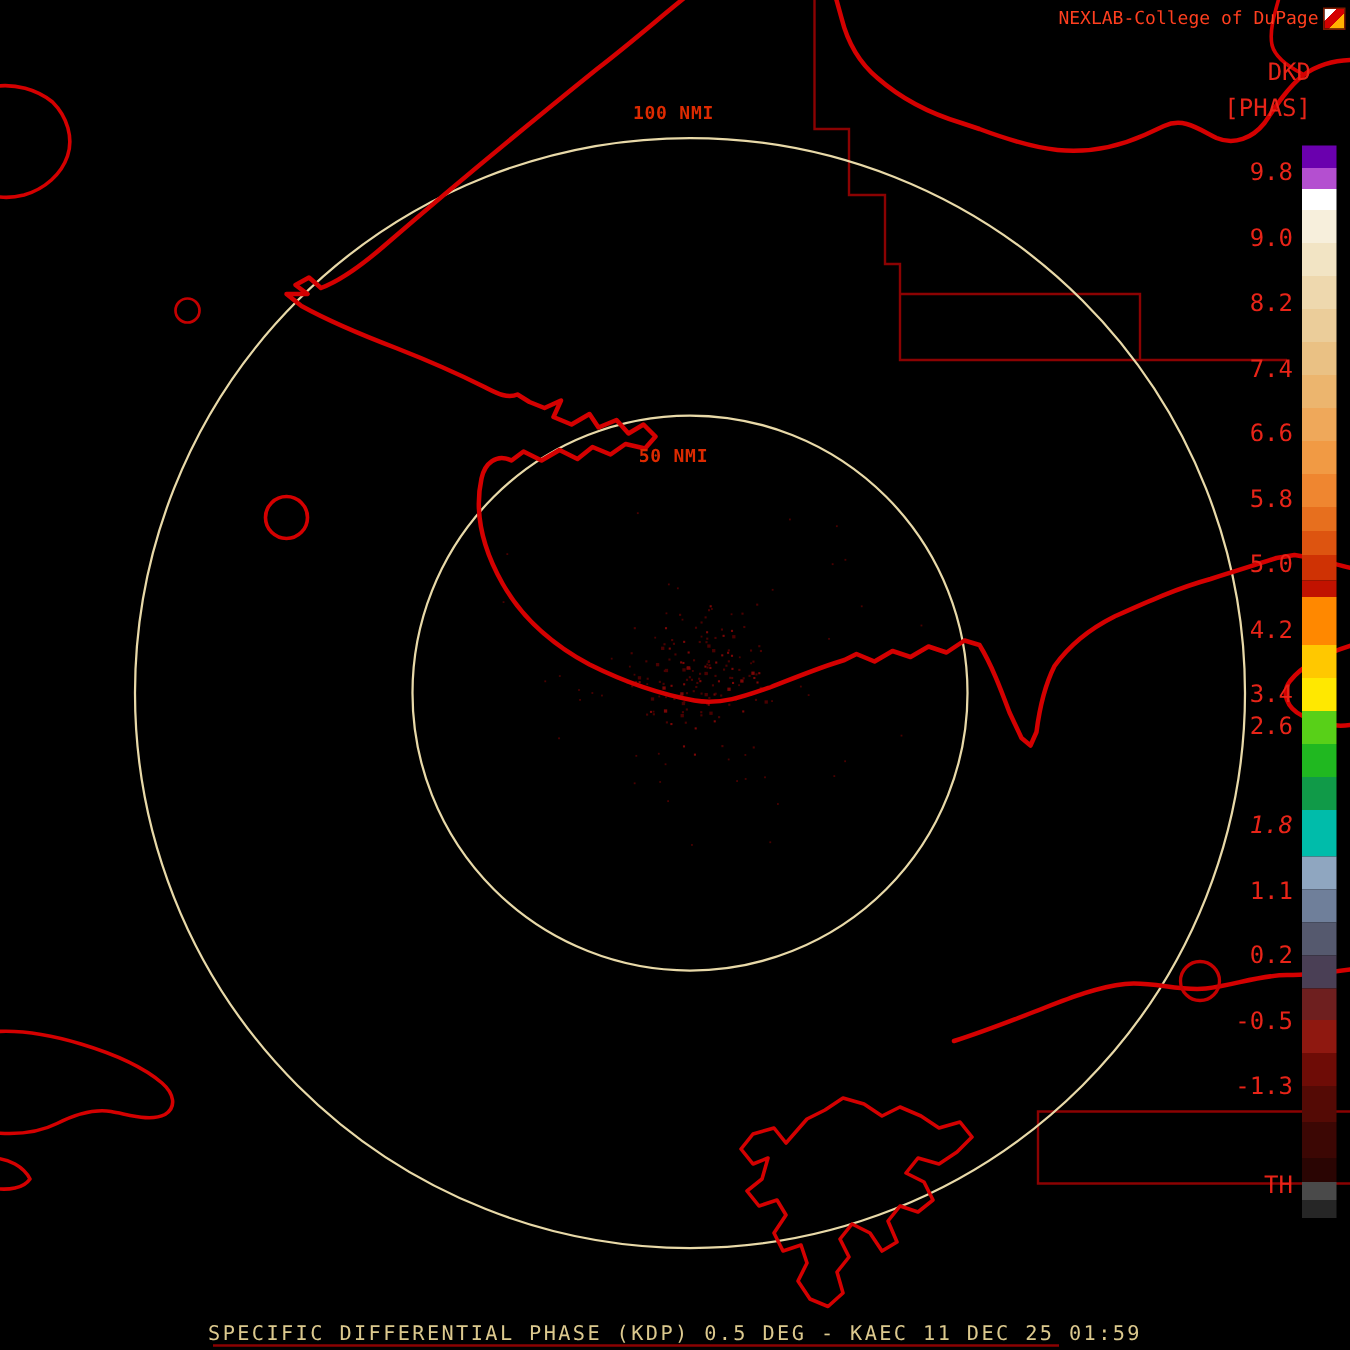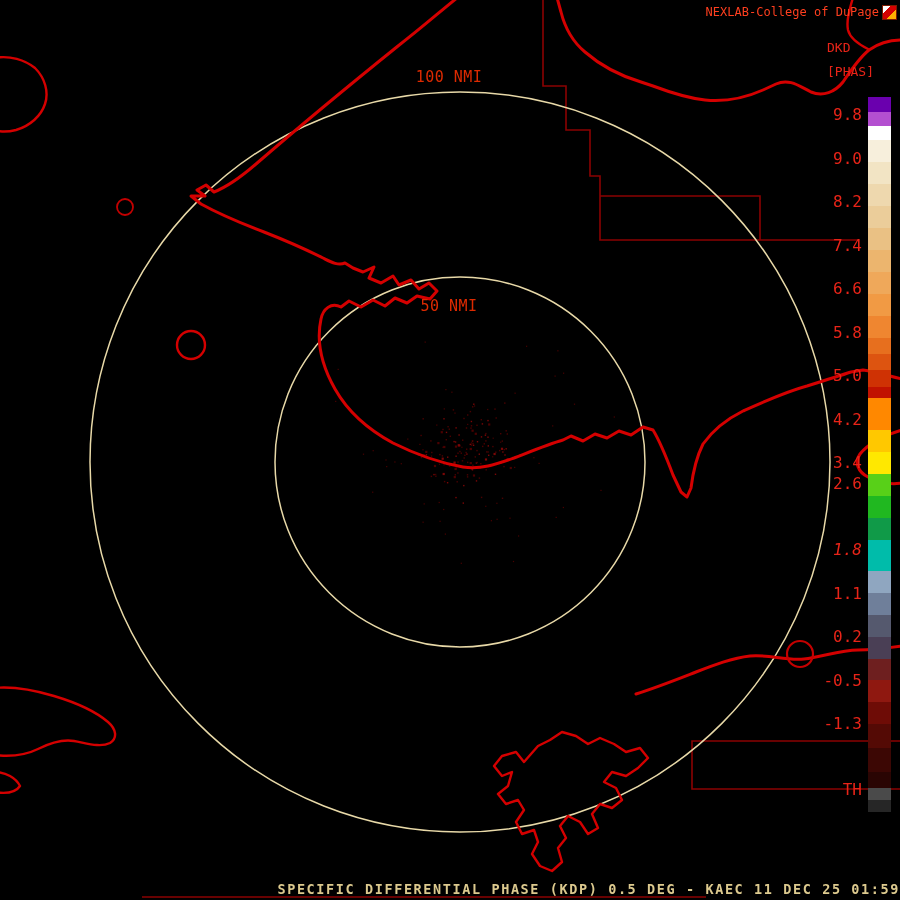--- a/index.html
+++ b/index.html
@@ -11,50 +11,50 @@
   #stage{
     position:relative;width:900px;height:900px;background:var(--background);
     overflow:hidden;font-family:"DejaVu Sans Mono", monospace;
   }
   #map-svg{position:absolute;left:0;top:0;z-index:1;}
   .coast{fill:none;stroke:var(--coastline);stroke-width:3;stroke-linejoin:round;stroke-linecap:round;}
   .coast-med{stroke-width:2.4;}
   .boundary{fill:none;stroke:var(--boundary);stroke-width:1.6;}
   .ring{fill:none;stroke:var(--ring);stroke-width:1.5;}
   .ring-label{
-    position:absolute;z-index:6;color:var(--ring-label);font-size:15px;font-weight:normal;
+    position:absolute;z-index:6;color:var(--ring-label);font-size:12px;font-weight:bold;
     transform:translateX(-50%);letter-spacing:0.5px;background:transparent;white-space:nowrap;
   }
   #ring-label-outer{left:449px;top:68px;}
   #ring-label-inner{left:449px;top:256px;margin-top:41px;}
   #brand-row{
     position:absolute;top:5px;right:4px;z-index:6;display:flex;align-items:center;gap:4px;
   }
   #brand-text{color:var(--brand-text);font-size:12px;white-space:nowrap;}
   #brand-icon{
     width:13px;height:13px;flex:0 0 auto;
     background:linear-gradient(135deg,#ffffff 0 30%,#d40000 30% 62%,#ffb000 62% 100%);
     outline:1px solid #7a1a00;
   }
   #product-block{
-    position:absolute;top:36px;right:26px;z-index:6;text-align:left;
-    color:var(--scale-text);font-size:13px;line-height:24px;white-space:pre;
+    position:absolute;top:36px;right:26px;z-index:6;text-align:right;
+    color:var(--scale-text);font-size:16px;line-height:24px;white-space:pre;
   }
   #colorbar{
     position:absolute;left:868px;top:97px;width:23px;z-index:5;
     display:flex;flex-direction:column;
   }
   .cb-seg{width:100%;}
   .scale-label{
     position:absolute;right:38px;z-index:6;color:var(--scale-text);
     font-size:16px;line-height:14px;text-align:right;white-space:nowrap;
   }
   #caption{
-    position:absolute;left:0;right:0;top:881px;z-index:6;text-align:right;
-    color:var(--caption-text);font-size:13.5px;letter-spacing:1.6px;white-space:nowrap;font-weight:bold;
+    position:absolute;left:0;right:0;top:881px;z-index:6;text-align:center;
+    color:var(--caption-text);font-size:13.5px;letter-spacing:1.6px;white-space:nowrap;
   }
 </style>
 </head>
 <body>
 
 <div id="stage">
 
   <svg id="map-svg" width="900" height="900" viewBox="0 0 900 900">
 
     <g>

